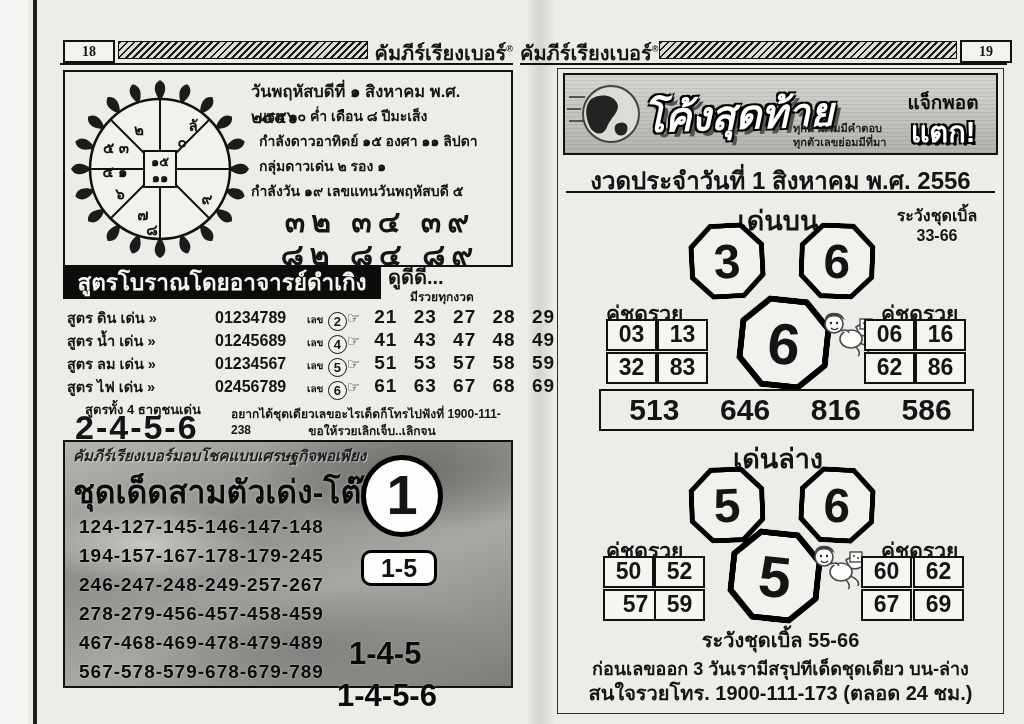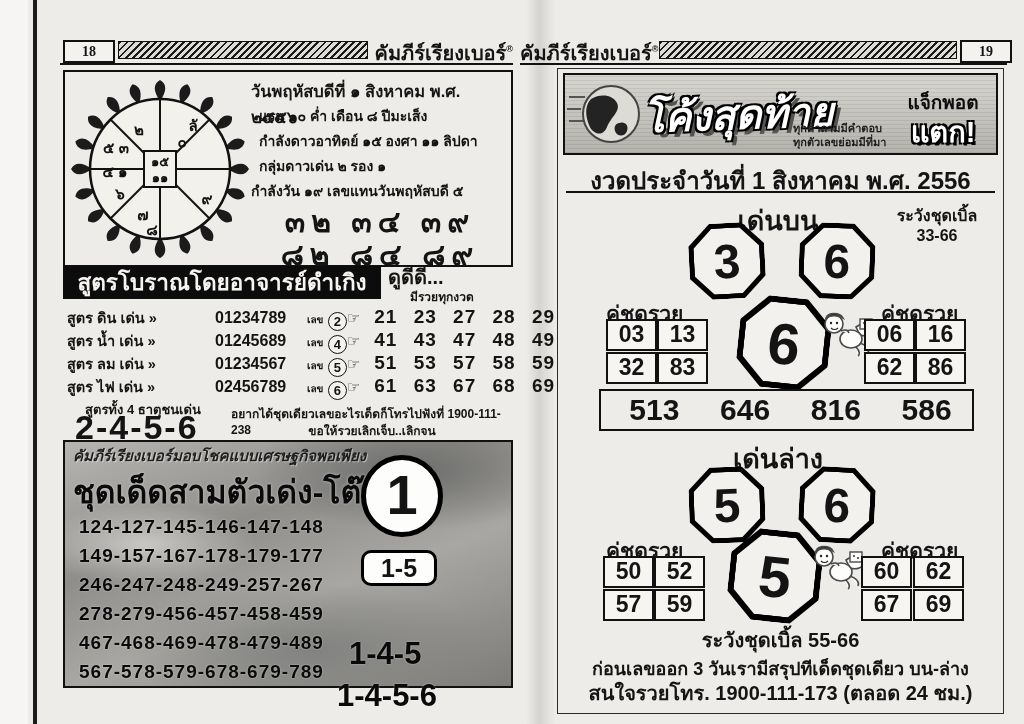--- a/index.html
+++ b/index.html
@@ -191,21 +191,21 @@
     <div class="abs phone1" style="left:168px;top:138px;width:282px;">อยากได้ชุดเดียวเลขอะไรเด็ดก็โทรไปฟังที่ 1900-111-238</div>
     <div class="abs phone2" style="left:168px;top:155px;width:282px;">ขอให้รวยเลิกเจ็บ..เลิกจน</div>
   </div>
 
   <div class="abs box lucky" style="left:3px;top:404px;width:446px;height:244px;">
     <div class="abs lucky-head" style="left:8px;top:2px;">คัมภีร์เรียงเบอร์มอบโชคแบบเศรษฐกิจพอเพียง</div>
     <div class="abs lucky-title" style="left:8px;top:24px;">ชุดเด็ดสามตัวเด่ง-โต๊ด</div>
     <div class="abs circle1" style="left:296px;top:13px;">1</div>
     <div class="abs" style="left:14px;top:74px;">
       <div class="lucky-row">124-127-145-146-147-148</div>
-      <div class="lucky-row">149-157-167-178-179-177</div>
+      <div class="lucky-row">194-157-167-178-179-245</div>
       <div class="lucky-row">246-247-248-249-257-267</div>
       <div class="lucky-row">278-279-456-457-458-459</div>
       <div class="lucky-row">467-468-469-478-479-489</div>
       <div class="lucky-row">567-578-579-678-679-789</div>
     </div>
     <div class="abs combo-box" style="left:296px;top:108px;">1-5</div>
     <div class="abs combo-txt" style="left:284px;top:148px;">1-4-5</div>
     <div class="abs combo-txt" style="left:272px;top:190px;">1-4-5-6</div>
   </div>
 </div>
@@ -300,21 +300,21 @@
       </div>
     <div class="abs oct oct-sm" style="left:241px;top:398px;transform:rotate(3deg);">
         <div class="oct-in">6</div>
       </div>
 
     <div class="abs pair-label" style="left:48px;top:465px;">คู่ชุดรวย</div>
     <div class="abs pair-label" style="left:323px;top:465px;">คู่ชุดรวย</div>
 
     <div class="abs pairbox" style="left:45px;top:487px;">50</div>
     <div class="abs pairbox" style="left:96px;top:487px;">52</div>
-    <div class="abs pairbox" style="left:45px;top:520px;">57</div>
+    <div class="abs pairbox" style="left:45px;top:520px;padding-left:7px;">57</div>
     <div class="abs pairbox" style="left:96px;top:520px;">59</div>
 
     <div class="abs oct oct-lg" style="left:171px;top:461px;transform:rotate(6deg);">
         <div class="oct-in">5</div>
       </div>
 
     <svg class="abs" style="left:248px;top:473px;" width="62" height="48" viewBox="0 0 62 48">
       <g fill="#fdfdfb" stroke="#4a4a4a" stroke-width="1.6">
         <path d="M40,18 C48,12 56,14 57,20 C58,26 50,28 44,26 Z"></path>
         <circle cx="18" cy="15" r="9"></circle>

